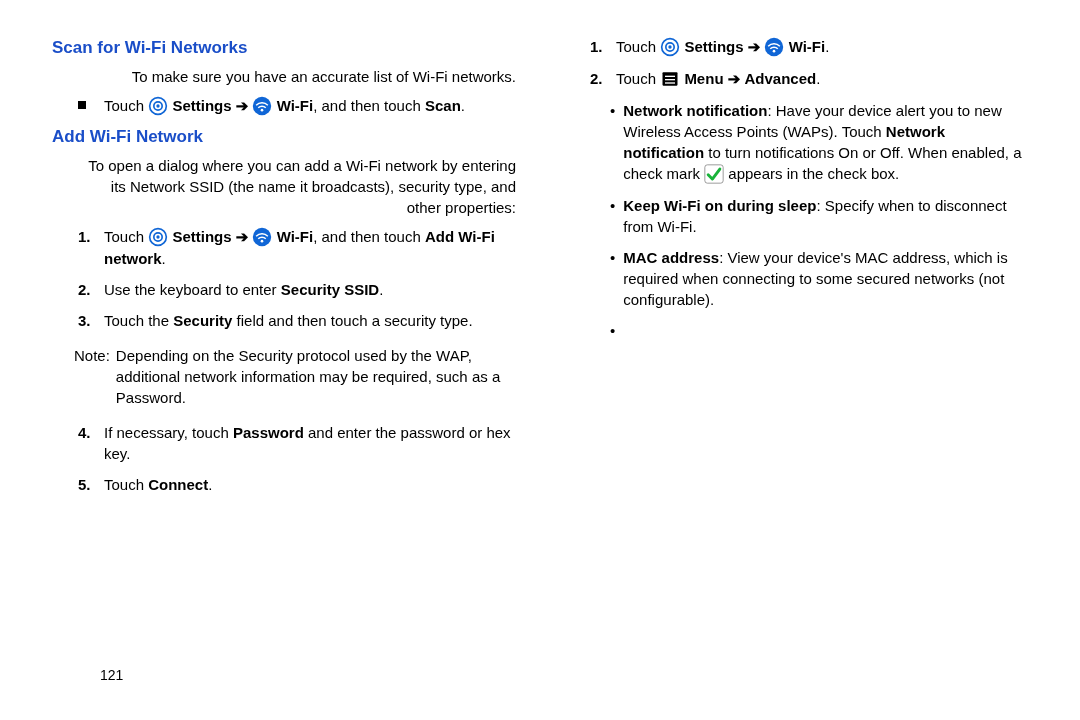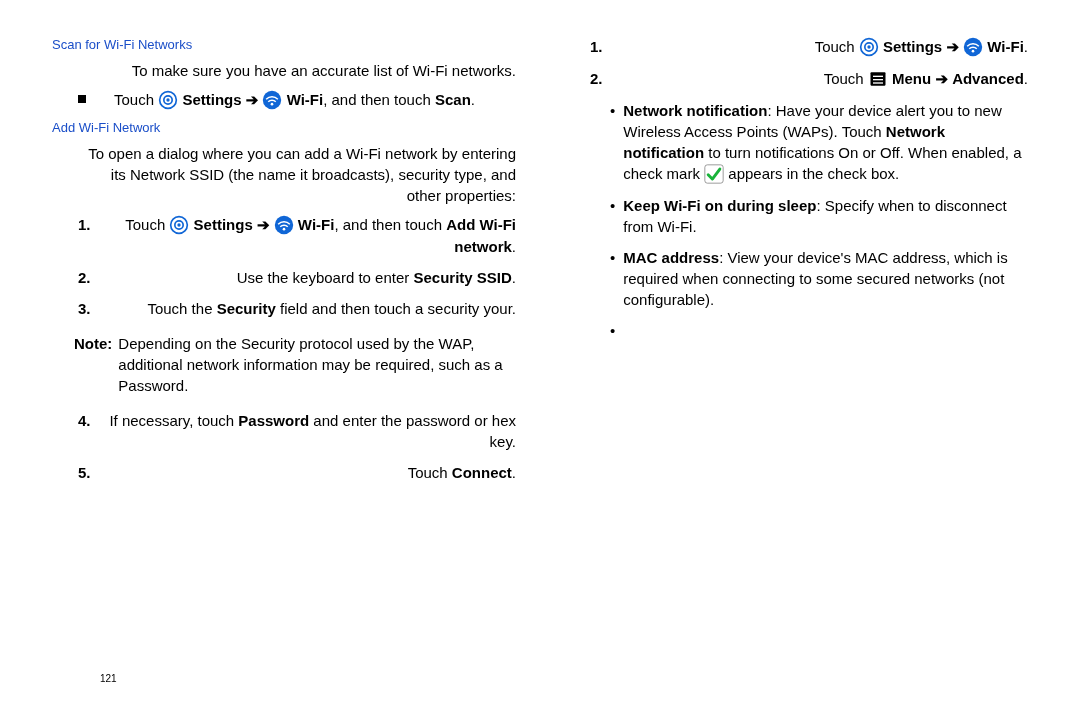--- a/index.html
+++ b/index.html
@@ -16,36 +16,35 @@
   .columns {
     display: flex;
     gap: 48px;
   }
   .col {
     flex: 1;
     min-width: 0;
   }
   .section-title {
     color: #1a4ec8;
-    font-weight: normal;
-    font-size: 13px;
+    font-weight: bold;
+    font-size: 17px;
     margin-bottom: 6px;
   }
   p {
     margin: 0 0 8px 0;
     text-align: right;
   }
   .indent {
     margin-left: 22px;
   }
   .square-bullet {
     display: flex;
     margin-left: 26px;
     margin-bottom: 8px;
-    gap: 10px;
   }
   .square-bullet .marker {
     width: 8px;
     height: 8px;
     background: #000;
     margin-top: 6px;
     margin-right: 18px;
     flex-shrink: 0;
   }
   ol.numbered {
@@ -58,21 +57,20 @@
     margin-left: 26px;
     margin-bottom: 10px;
   }
   ol.numbered > li .num {
     font-weight: bold;
     min-width: 26px;
     flex-shrink: 0;
   }
   ol.numbered > li .body {
     flex: 1;
-    text-align: right;
   }
   ul.bullets {
     list-style: none;
     padding: 0;
     margin: 0 0 0 46px;
   }
   ul.bullets > li {
     display: flex;
     margin-bottom: 10px;
   }
@@ -80,21 +78,21 @@
     margin-right: 8px;
     flex-shrink: 0;
   }
   .note {
     margin-left: 22px;
     margin-top: 14px;
     margin-bottom: 14px;
     display: flex;
   }
   .note .label {
-    font-weight: bold;
+    font-weight: normal;
     margin-right: 6px;
     flex-shrink: 0;
   }
   .arrow {
     font-weight: bold;
   }
   b { font-weight: bold; }
   .settings-icon, .wifi-icon, .menu-icon, .check-icon {
     display: inline-block;
     vertical-align: middle;
@@ -105,21 +103,21 @@
   }
   .settings-icon svg, .wifi-icon svg, .menu-icon svg, .check-icon svg {
     width: 100%;
     height: 100%;
     display: block;
   }
   .page-num {
     position: absolute;
     bottom: 34px;
     left: 100px;
-    font-size: 10px;
+    font-size: 14px;
   }
 </style>
 </head>
 <body>
 
 <div class="columns">
 
   <div class="col">
 
     <div class="section-title">Scan for Wi-Fi Networks</div>
@@ -180,21 +178,21 @@
       </li>
       <li>
         <span class="num">2.</span>
         <span class="body">
           <span>Use the keyboard to enter </span><b>Security SSID</b>.
         </span>
       </li>
       <li>
         <span class="num">3.</span>
         <span class="body">
-          <span>Touch the </span><b>Security</b><span> field and then touch a security your.</span>
+          <span>Touch the </span><b>Security</b><span> field and then touch a security type.</span>
         </span>
       </li>
     </ol>
 
     <div class="note">
       <span class="label">Note:</span>
       <span>Depending on the Security protocol used by the WAP, additional network information may be required, such as a Password.</span>
     </div>
 
     <ol class="numbered">

